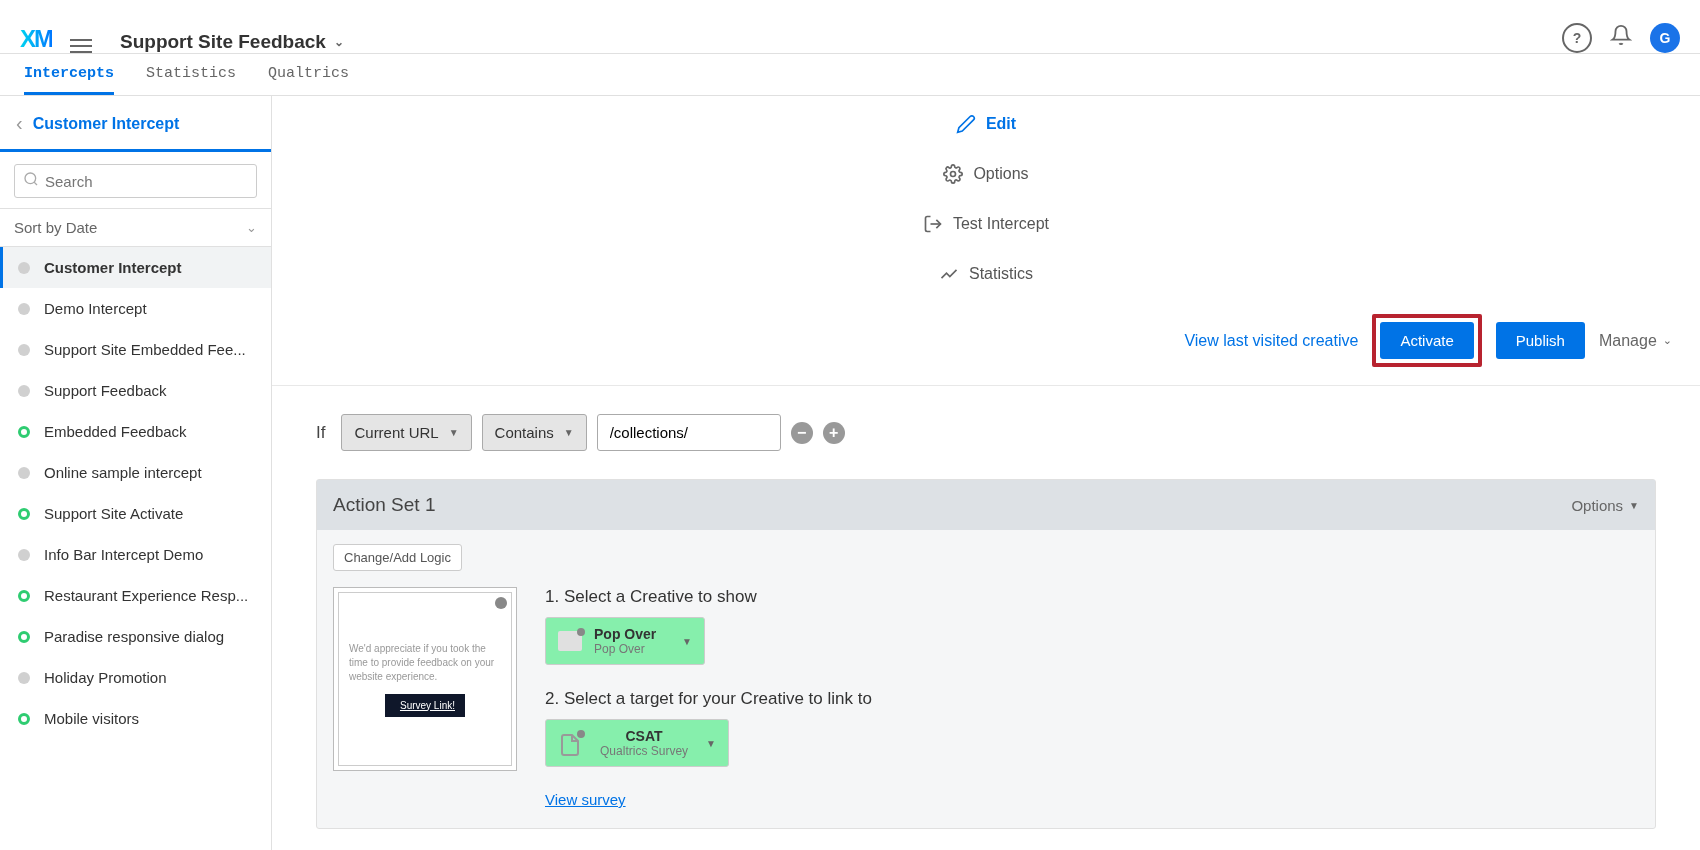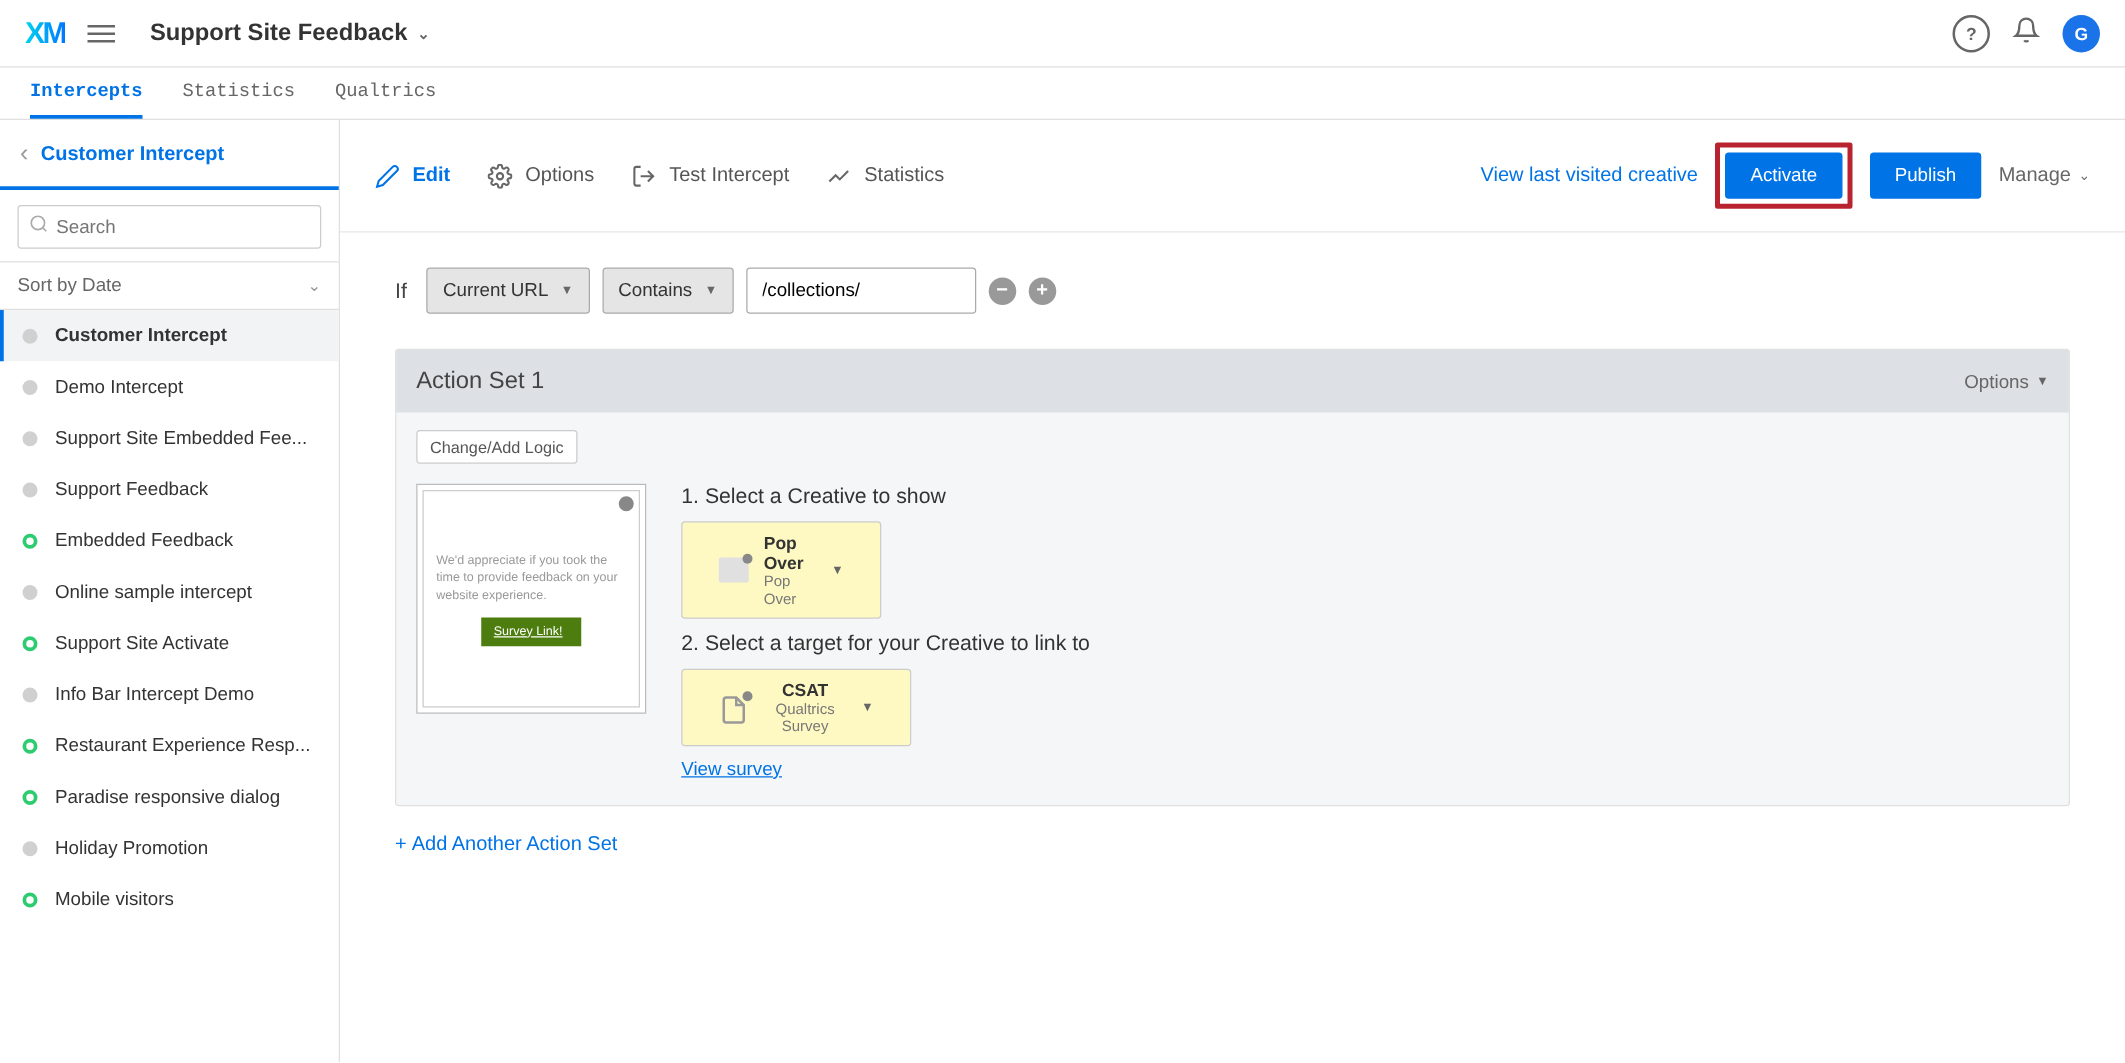--- a/index.html
+++ b/index.html
@@ -1,19 +1,19 @@
 <!DOCTYPE html>
 <html><head>
 <meta charset="utf-8">
 <style>
 * { box-sizing: border-box; margin: 0; padding: 0; }
 body { font-family: -apple-system, BlinkMacSystemFont, "Segoe UI", Arial, sans-serif; font-size: 14px; color: #333; background: #fff; }
 
 
-.top-header { display: flex; align-items: center; height: 54px; border-bottom: 1px solid #e0e0e0; padding: 0 20px; }
+.top-header { display: flex; align-items: flex-end; height: 54px; border-bottom: 1px solid #e0e0e0; padding: 0 20px; }
 .logo { font-size: 24px; font-weight: 800; letter-spacing: -2px; background: linear-gradient(90deg, #00d4f0, #0077ff); -webkit-background-clip: text; background-clip: text; color: transparent; margin-right: 18px; }
 .hamburger { display: flex; flex-direction: column; gap: 4px; margin-right: 28px; cursor: pointer; }
 .hamburger span { width: 22px; height: 2px; background: #666; }
 .project-title { font-size: 19px; font-weight: 600; color: #333; display: flex; align-items: center; gap: 8px; cursor: pointer; }
 .project-title .chev { font-size: 12px; color: #666; }
 .header-right { margin-left: auto; display: flex; align-items: center; gap: 18px; }
 .icon-btn { width: 30px; height: 30px; border: 2px solid #666; border-radius: 50%; display: flex; align-items: center; justify-content: center; font-size: 14px; font-weight: bold; color: #666; cursor: pointer; }
 .bell-icon { font-size: 22px; color: #666; cursor: pointer; }
 .avatar { width: 30px; height: 30px; border-radius: 50%; background: #1a73e8; color: #fff; display: flex; align-items: center; justify-content: center; font-size: 14px; font-weight: 600; cursor: pointer; }
 
@@ -40,21 +40,21 @@
 .intercept-list { overflow-y: auto; }
 .intercept-item { display: flex; align-items: center; gap: 14px; padding: 12px 18px; cursor: pointer; font-size: 15px; color: #333; }
 .intercept-item.active { background: #f1f3f4; font-weight: 700; border-left: 3px solid #0073e6; padding-left: 15px; }
 .status-dot { width: 12px; height: 12px; border-radius: 50%; flex-shrink: 0; }
 .status-dot.gray { background: #d0d0d0; }
 .status-dot.green { background: #fff; border: 3px solid #2ecc71; }
 .intercept-label { white-space: nowrap; overflow: hidden; text-overflow: ellipsis; }
 
 
 .content { flex: 1; overflow-y: auto; }
-.toolbar { display: flex; align-items: center; padding: 18px 28px; border-bottom: 1px solid #e8e8e8; gap: 30px; }
+.toolbar { display: flex; align-items: center; padding: 18px 28px; border-bottom: 1px solid #e8e8e8; gap: 30px; flex-direction: column; }
 .toolbar-item { display: flex; align-items: center; gap: 10px; color: #555; font-size: 16px; cursor: pointer; }
 .toolbar-item.edit { color: #0073e6; font-weight: 600; }
 .toolbar-item svg { width: 20px; height: 20px; }
 .toolbar-right { margin-left: auto; display: flex; align-items: center; gap: 14px; }
 .link-text { color: #0073e6; font-size: 16px; cursor: pointer; }
 .btn-primary { background: #0073e6; color: #fff; border: none; padding: 10px 20px; font-size: 15px; border-radius: 3px; cursor: pointer; }
 .activate-highlight { border: 4px solid #b8232f; padding: 4px; border-radius: 2px; }
 .manage-link { color: #666; font-size: 16px; display: flex; align-items: center; gap: 6px; cursor: pointer; }
 
 .content-body { padding: 28px 44px; }
@@ -70,24 +70,24 @@
 .action-set-header { background: #dde1e5; padding: 14px 16px; display: flex; align-items: center; justify-content: space-between; }
 .action-set-title { font-size: 19px; color: #444; }
 .options-link { color: #666; font-size: 15px; display: flex; align-items: center; gap: 6px; cursor: pointer; }
 .action-set-body { padding: 14px 16px 20px; }
 .change-logic-btn { border: 1px solid #ccc; background: #fff; padding: 5px 10px; font-size: 13px; color: #555; border-radius: 3px; cursor: pointer; margin-bottom: 16px; }
 .action-content { display: flex; gap: 28px; }
 .preview-box { width: 184px; height: 184px; border: 1px solid #bbb; background: #fff; padding: 4px; }
 .preview-inner { border: 1px solid #ccc; height: 100%; padding: 10px; position: relative; display: flex; flex-direction: column; justify-content: center; }
 .preview-close { position: absolute; top: 4px; right: 4px; width: 12px; height: 12px; border-radius: 50%; background: #888; }
 .preview-text { font-size: 10px; color: #999; line-height: 1.4; margin-bottom: 10px; }
-.preview-btn { background: #4d7c0f; color: #fff; font-size: 10px; padding: 6px 10px; text-align: left; text-decoration: underline; width: 80px; margin: 0 auto; }
+.preview-btn { background: #0f172a; color: #fff; font-size: 10px; padding: 6px 10px; text-align: right; text-decoration: underline; width: 80px; margin: 0 auto; }
 .action-steps { flex: 1; }
 .step-label { font-size: 17px; color: #333; margin-bottom: 10px; }
-.picker { border: 1px solid #ccc; background: #fef9c3; border-radius: 3px; padding: 8px 29px; display: flex; align-items: center; gap: 12px; width: 160px; cursor: pointer; margin-bottom: 10px; }
+.picker { border: 1px solid #ccc; background: #86efac; border-radius: 3px; padding: 8px 12px; display: flex; align-items: center; gap: 12px; width: 160px; cursor: pointer; margin-bottom: 24px; }
 .picker-icon { width: 24px; height: 20px; background: #e0e0e0; border-radius: 2px; position: relative; }
 .picker-icon::after { content: ''; position: absolute; top: -3px; right: -3px; width: 8px; height: 8px; border-radius: 50%; background: #888; }
 .picker-icon.doc { background: none; }
 .picker-icon.doc svg { width: 24px; height: 24px; }
 .picker-text { display: flex; flex-direction: column; flex: 1; }
 .picker-title { font-size: 14px; font-weight: 600; color: #333; }
 .picker-sub { font-size: 12px; color: #777; }
 .picker .caret { font-size: 10px; color: #666; }
 .picker.wide { width: 184px; }
 .view-link { color: #0073e6; text-decoration: underline; font-size: 15px; cursor: pointer; }

